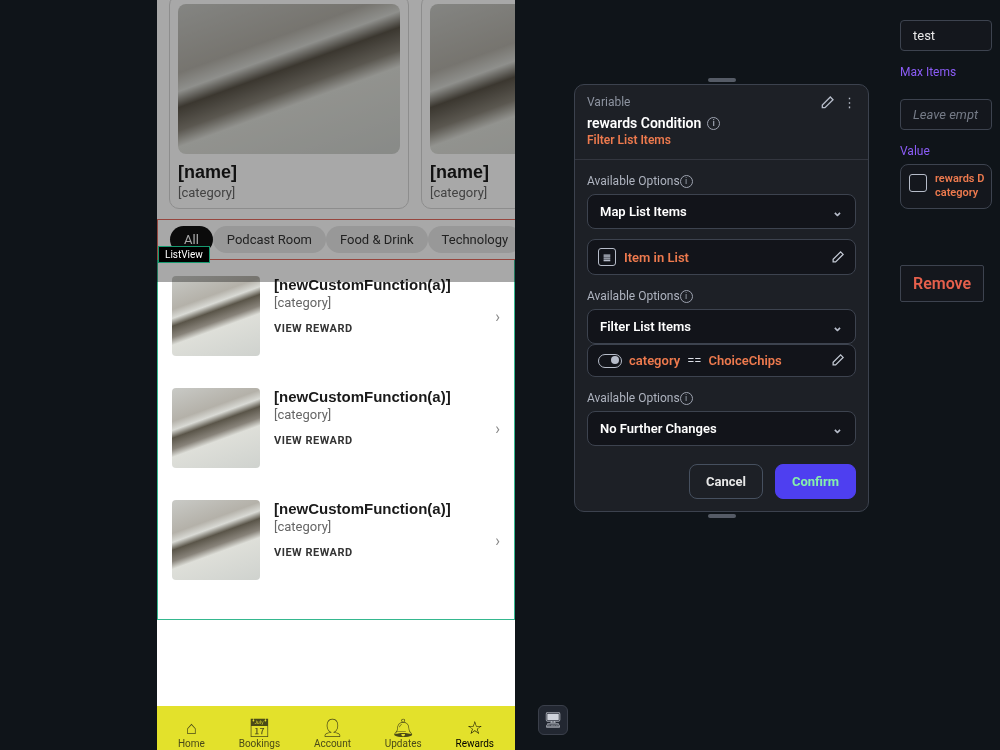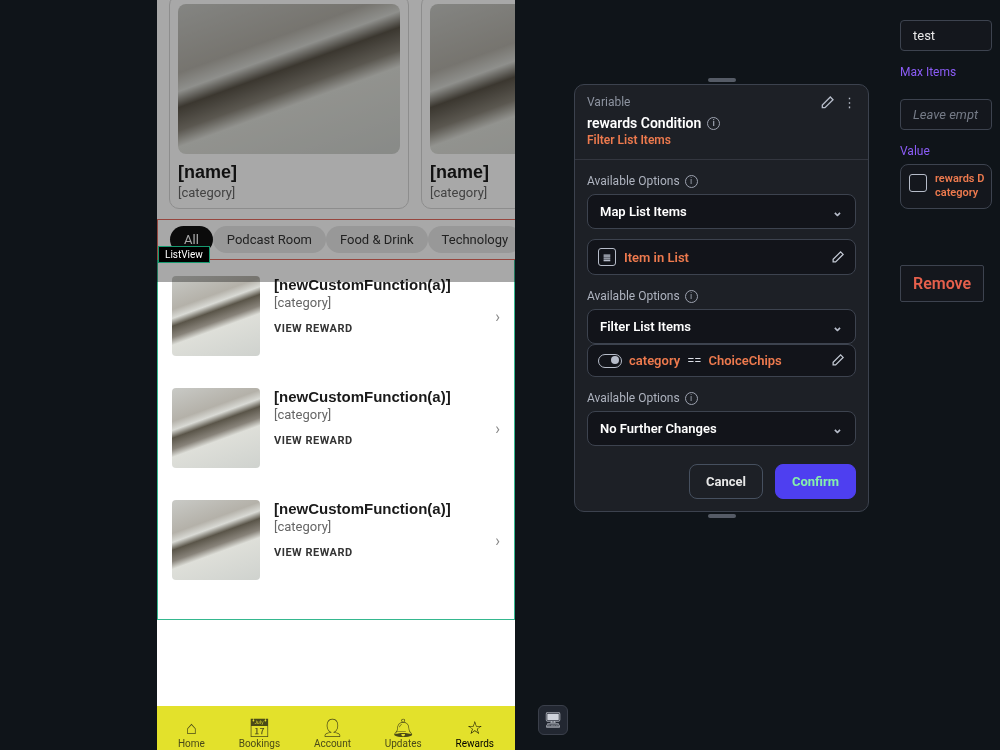--- a/index.html
+++ b/index.html
@@ -30,21 +30,21 @@
 .bn-item.active{color:#000}
 .bn-ico{font-size:18px;line-height:1}
 
 .panel{position:absolute;left:574px;top:84px;width:295px;background:#1d2026;border:1px solid #3c424e;border-radius:10px;padding:10px 12px 12px;font-size:13px}
 .panel-head{display:flex;gap:8px}
 .panel-var{color:#8d93a0;font-size:12px;flex:1}
 .head-icons{display:flex;gap:8px;color:#b6bcc9}
 .panel-title{color:#fff;font-weight:600;font-size:14px;margin-top:4px;display:flex;align-items:center;gap:6px}
 .panel-sub{color:#ee7a4e;font-size:12px;font-weight:600;margin-top:2px}
 .divider{height:1px;background:#33363f;margin:12px -12px 0}
-.section-label{color:#aeb3bf;font-size:12px;margin:14px 0 6px;display:flex;align-items:center;gap:5px}
+.section-label{color:#aeb3bf;font-size:12px;margin:14px 0 6px;display:flex;align-items:center;}
 .sel{background:#12141a;border:1px solid #3d434f;border-radius:8px;padding:9px 12px;display:flex;align-items:center;color:#fff;font-weight:600;font-size:13px;justify-content:space-between}
 .sel .chev{color:#b6bcc9}
 .token-row{background:#12141a;border:1px solid #3d434f;border-radius:8px;padding:8px 10px;display:flex;align-items:center;gap:8px;color:#ee7a4e;font-weight:600;font-size:13px}
 .token-ico{width:18px;height:18px;border:1.5px solid #b6bcc9;border-radius:3px;display:flex;align-items:center;justify-content:center;font-size:10px;color:#b6bcc9}
 .token-txt{flex:1}
 .pencil{color:#c3c9d4;font-size:14px}
 .filter-pill{background:#12141a;border:1px solid #3d434f;border-radius:8px;padding:8px 10px;display:flex;align-items:center;gap:7px;font-size:13px}
 .switch{width:24px;height:14px;border:1.5px solid #b6bcc9;border-radius:8px;position:relative}
 .switch::after{content:"";position:absolute;right:2px;top:1px;width:8px;height:8px;border-radius:50%;background:#b6bcc9}
 .fc-cat{color:#ee7a4e;font-weight:600}

